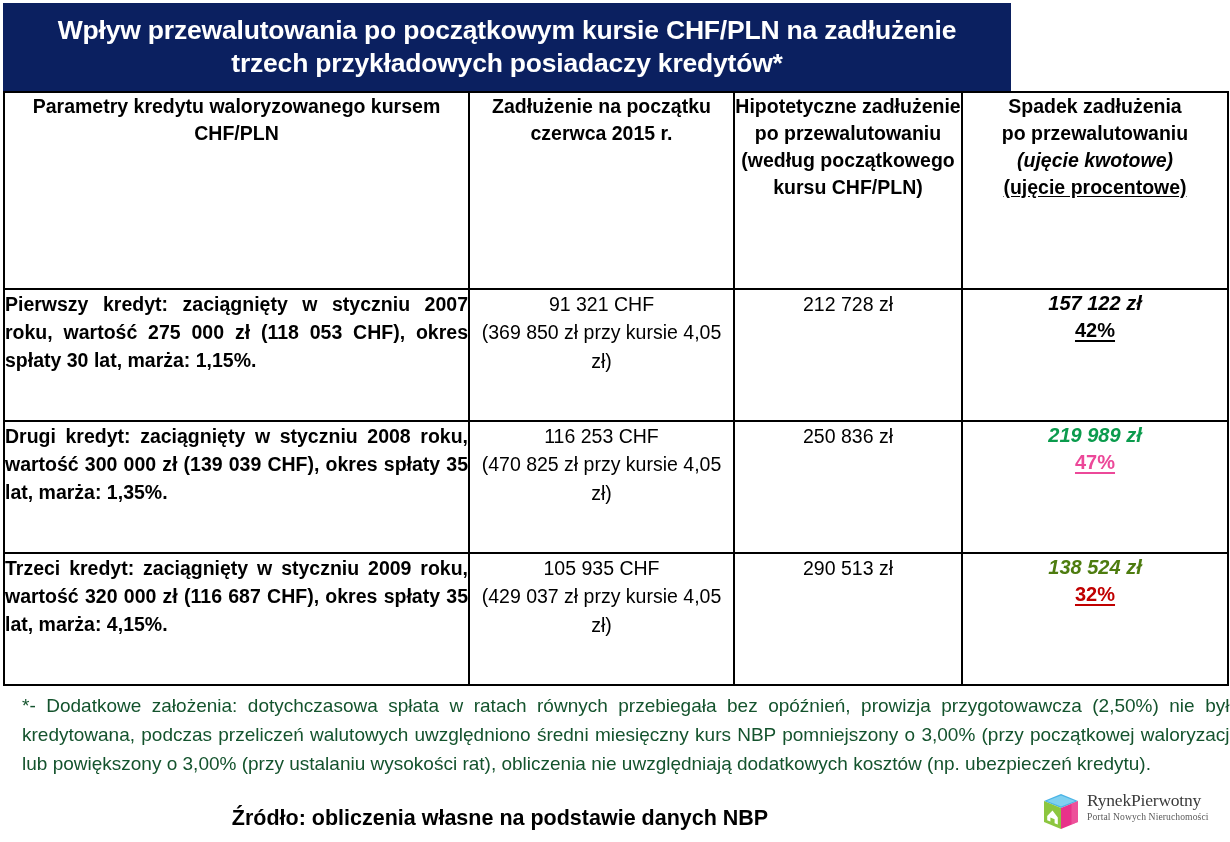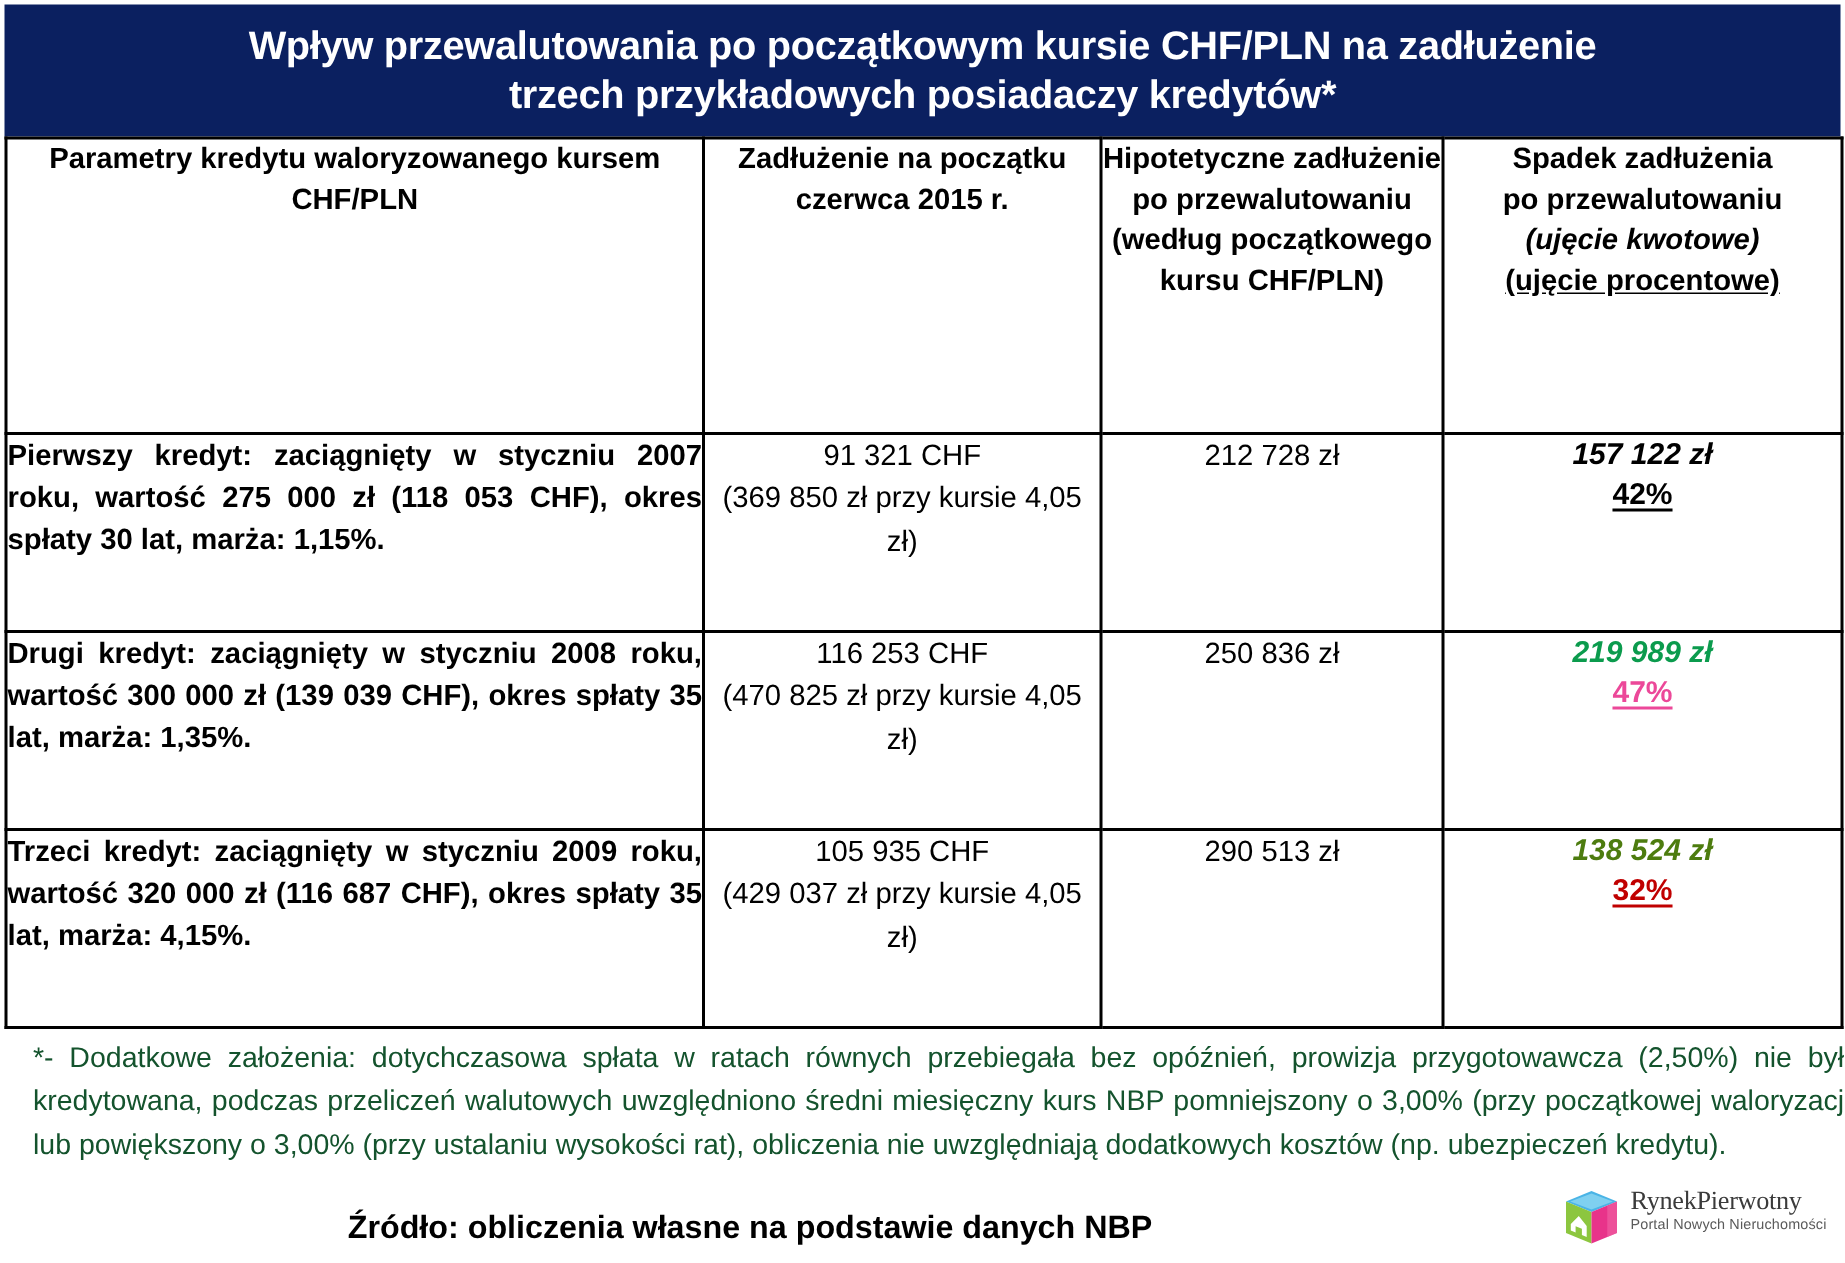--- a/index.html
+++ b/index.html
@@ -17,21 +17,21 @@
     background: #ffffff;
     overflow: hidden;
     box-sizing: border-box;
   }
 
   
   .title-banner {
     position: absolute;
     left: 3px;
     top: 3px;
-    width: 1224px;
+    width: 1008px;
     height: 88px;
     background: #0b2060;
     color: #ffffff;
     display: flex;
     align-items: center;
     justify-content: center;
     box-sizing: border-box;
     padding: 0 40px;
   }
   .title-text {
@@ -174,21 +174,21 @@
   .logo-name {
     font-size: 17.5px;
     color: #3b3b3b;
     font-family: "Liberation Serif", serif;
     letter-spacing: -0.2px;
     display: block;
   }
   .logo-tag {
     font-size: 9.6px;
     color: #5a5a5a;
-    font-family: Liberation Sans, sans-serif;
+    font-family: Liberation Serif, serif;
     display: block;
     margin-top: 2px;
     letter-spacing: 0.1px;
   }
 </style>
 </head>
 <body>
 
 <div id="page">
 

